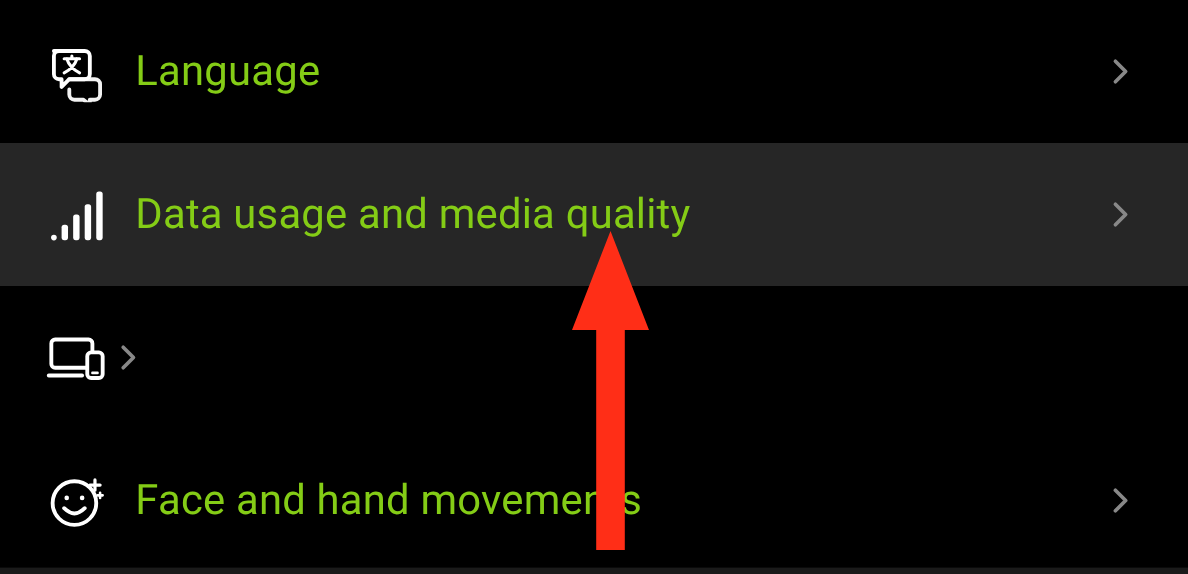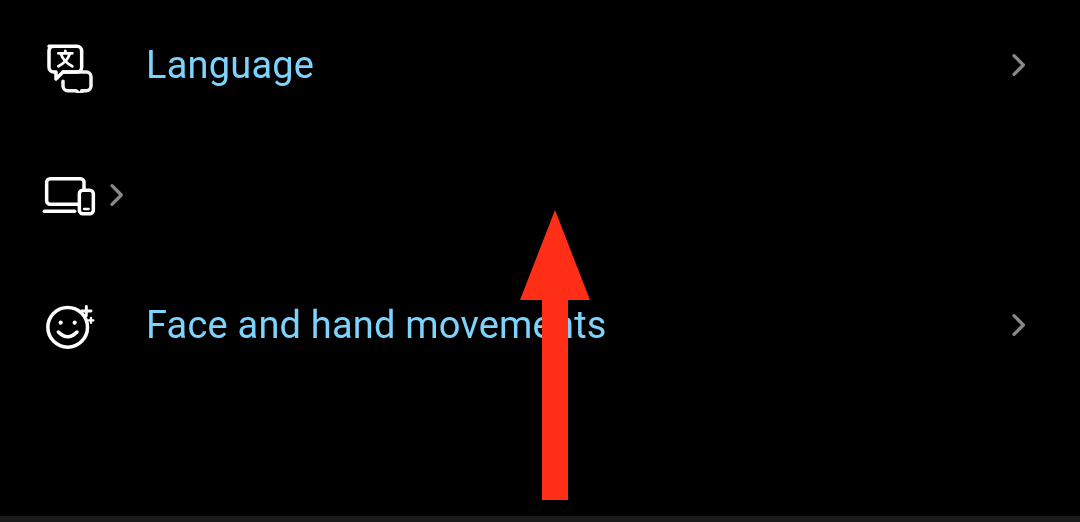--- a/index.html
+++ b/index.html
@@ -16,24 +16,24 @@
     .settings-row.highlighted { background: #262626; }
     .icon-slot {
       width: 60px;
       height: 60px;
       display: flex;
       align-items: center;
       justify-content: center;
       flex-shrink: 0;
     }
     .label {
-      color: #7dd3fc;
+      color: #84cc16;
       font-size: 38px;
       font-weight: 400;
-      margin-left: 46px;
+      margin-left: 23px;
       flex-grow: 1;
       letter-spacing: 0.2px;
     }
     .chevron {
       width: 32px;
       height: 32px;
       flex-shrink: 0;
       margin-right: 6px;
     }
     .chevron svg { stroke: #888; }
@@ -65,20 +65,37 @@
       </svg>
     </span>
     <span class="label">Language</span>
     <span class="chevron">
       <svg width="32" height="32" viewBox="0 0 24 24" fill="none" stroke-width="2.5" stroke-linecap="round" stroke-linejoin="round">
           <polyline points="9 5 16 12 9 19"></polyline>
         </svg>
     </span>
   </div>
 
+  <div class="settings-row highlighted">
+    <span class="icon-slot">
+      <svg width="56" height="56" viewBox="0 0 48 48" fill="#fff">
+        <circle cx="6" cy="42" r="2.2"></circle>
+        <rect x="12" y="32" width="5" height="12" rx="2"></rect>
+        <rect x="21" y="24" width="5" height="20" rx="2"></rect>
+        <rect x="30" y="16" width="5" height="28" rx="2"></rect>
+        <rect x="39" y="6" width="5" height="38" rx="2"></rect>
+      </svg>
+    </span>
+    <span class="label">Data usage and media quality</span>
+    <span class="chevron">
+      <svg width="32" height="32" viewBox="0 0 24 24" fill="none" stroke-width="2.5" stroke-linecap="round" stroke-linejoin="round">
+          <polyline points="9 5 16 12 9 19"></polyline>
+        </svg>
+    </span>
+  </div>
 
   <div class="settings-row">
     <span class="icon-slot">
       <svg width="56" height="56" viewBox="0 0 48 48" fill="none" stroke="#fff" stroke-width="3" stroke-linecap="round" stroke-linejoin="round">
         <rect x="4" y="10" width="32" height="22" rx="3"></rect>
         <line x1="2" y1="38" x2="28" y2="38"></line>
         <rect x="32" y="20" width="12" height="20" rx="3" fill="#000"></rect>
         <line x1="36" y1="36" x2="40" y2="36" stroke-width="2"></line>
       </svg>
     </span>

